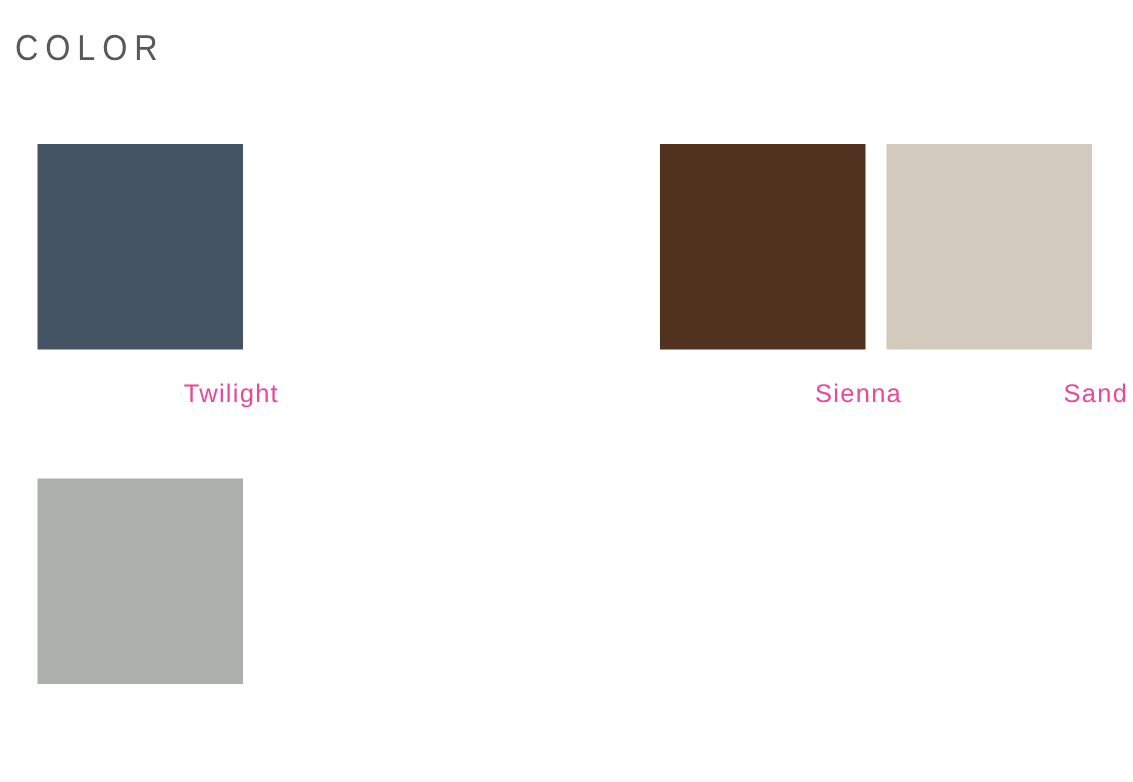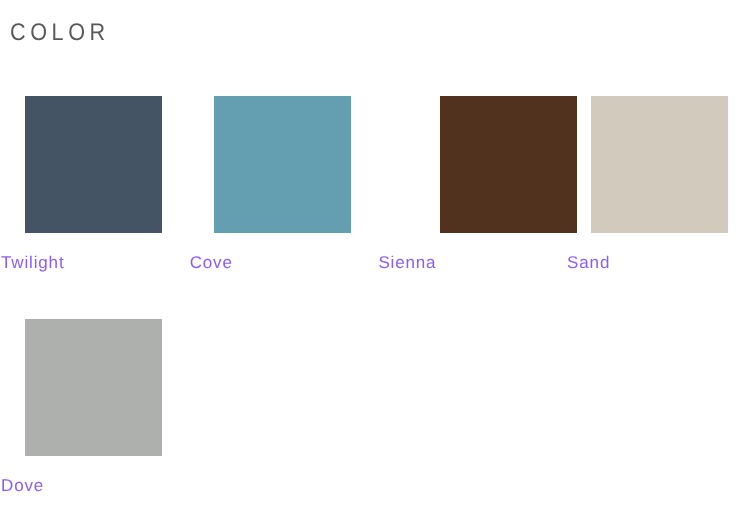--- a/index.html
+++ b/index.html
@@ -64,64 +64,59 @@
 
   .swatch-chip {
     width: 137px;
     height: 137px;
   }
   .swatch-label {
     position: absolute;
     left: -24px;
     right: -24px;
     top: 156.8px;
-    text-align: left;
+    text-align: right;
     font-size: 17px;
     letter-spacing: 0.85px;
     line-height: 20px;
-    color: #8b5cf6;
+    color: #ec4899;
     white-space: nowrap;
   }
 </style>
 </head>
 <body style="background-color: rgb(255, 255, 255);">
 
 <div class="page">
 
   <div class="section-title">COLOR</div>
 
   <div class="swatch-grid">
 
     <div class="swatch-row">
 
       <div class="swatch-cell col-0">
         <div class="swatch-chip" style="background-color: rgb(68, 84, 100);"></div>
         <div class="swatch-label">Twilight</div>
       </div>
 
-      <div class="swatch-cell col-1">
-        <div class="swatch-chip" style="background-color: rgb(99, 159, 177);"></div>
-        <div class="swatch-label">Cove</div>
-      </div>
 
       <div class="swatch-cell col-2">
         <div class="swatch-chip" style="background-color: rgb(81, 50, 31);"></div>
         <div class="swatch-label">Sienna</div>
       </div>
 
       <div class="swatch-cell col-3">
         <div class="swatch-chip" style="background-color: rgb(210, 202, 189);"></div>
         <div class="swatch-label">Sand</div>
       </div>
 
     </div>
 
     <div class="swatch-row">
 
       <div class="swatch-cell col-0">
         <div class="swatch-chip" style="background-color: rgb(174, 176, 174);"></div>
-        <div class="swatch-label">Dove</div>
       </div>
 
     </div>
 
   </div>
 </div>
 
 </body></html>

